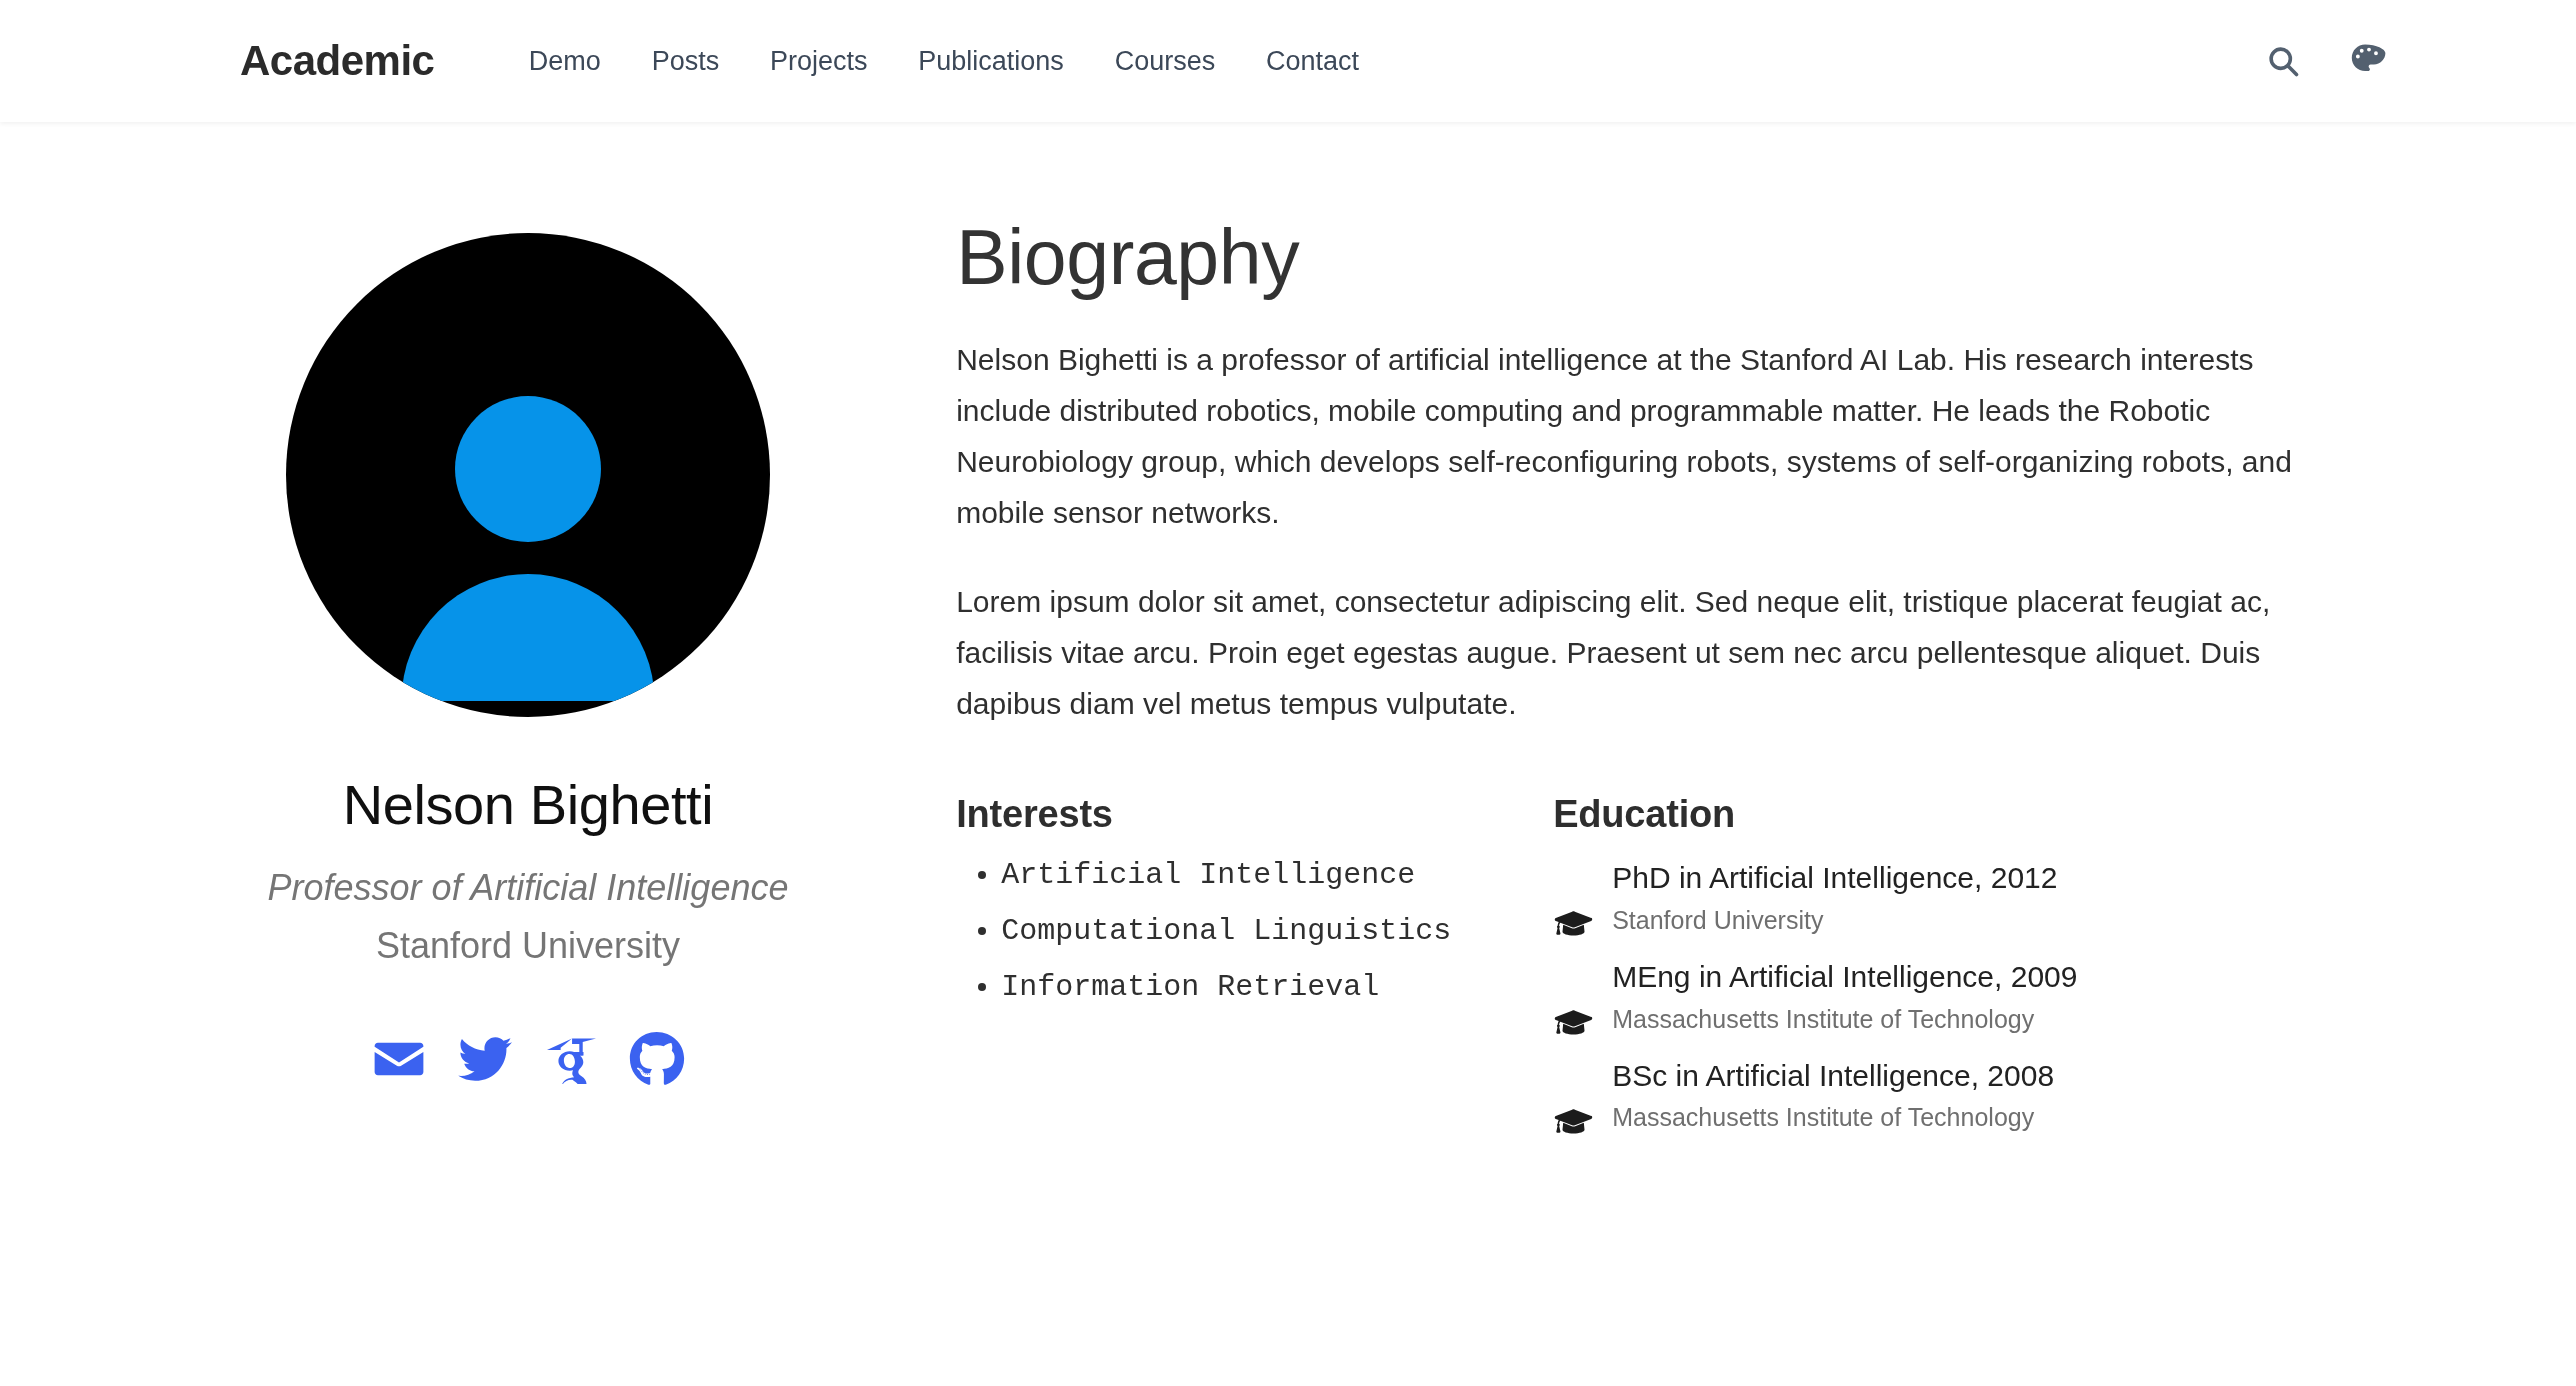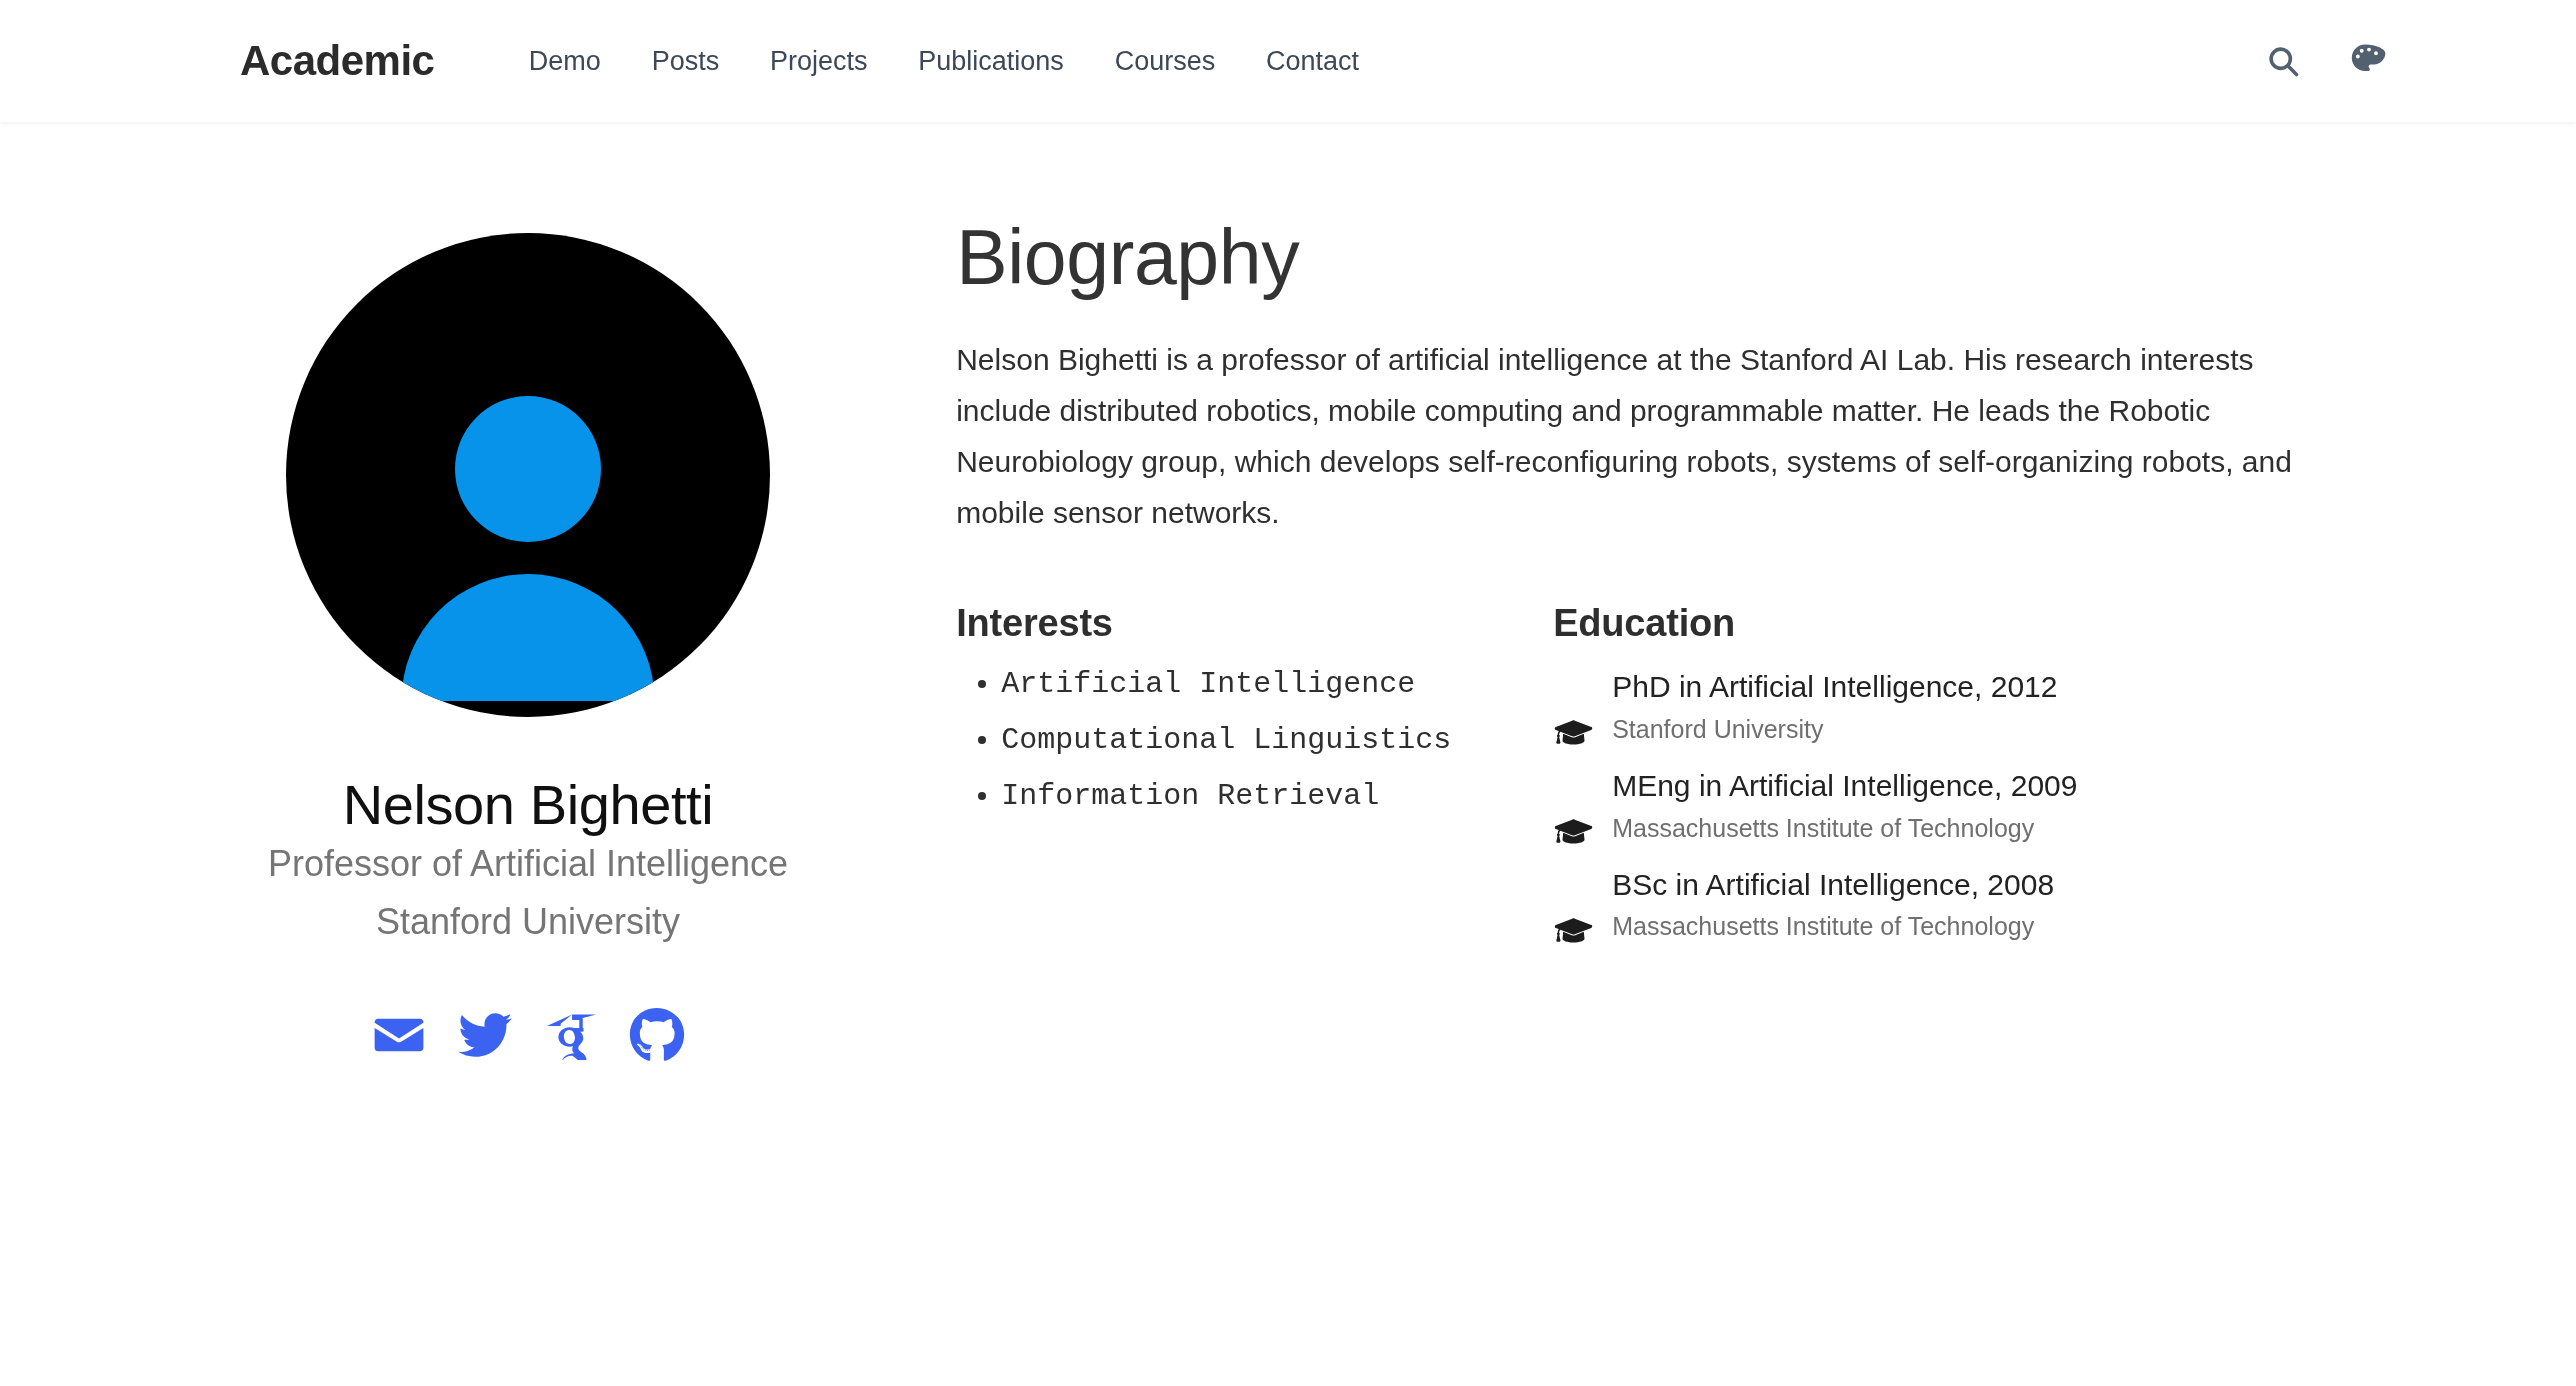--- a/index.html
+++ b/index.html
@@ -132,21 +132,21 @@
     line-height: 1.15;
     text-align: center;
   }
   .person-role, .person-org {
     font-size: 36px;
     color: #757575;
     text-align: center;
     line-height: 1.3;
     margin: 0;
   }
-  .person-role { margin-top: 4px; }
+  .person-role { margin-top: 28px; font-style: italic; }
   .person-org  { margin-top: 10.7px; }
   .social-row {
     display: flex;
     align-items: center;
     justify-content: center;
     gap: 30px;
     margin-top: 61px;
   }
   .social-link {
     display: flex;
@@ -331,20 +331,21 @@
           </svg>
         </span>
       </a>
     </div>
   </aside>
 
   <section class="bio-col">
     <h2 class="bio-title">Biography</h2>
 
     <p class="bio-p">Nelson Bighetti is a professor of artificial intelligence at the Stanford AI Lab. His research interests include distributed robotics, mobile computing and programmable matter. He leads the Robotic Neurobiology group, which develops self-reconfiguring robots, systems of self-organizing robots, and mobile sensor networks.</p>
+    <p class="bio-p">Lorem ipsum dolor sit amet, consectetur adipiscing elit. Sed neque elit, tristique placerat feugiat ac, facilisis vitae arcu. Proin eget egestas augue. Praesent ut sem nec arcu pellentesque aliquet. Duis dapibus diam vel metus tempus vulputate.</p>
 
     <div class="two-col">
 
       <div class="col-interests">
         <h3 class="sec-heading">Interests</h3>
         <ul class="interest-list">
           <li>Artificial Intelligence</li>
           <li>Computational Linguistics</li>
           <li>Information Retrieval</li>
         </ul>

